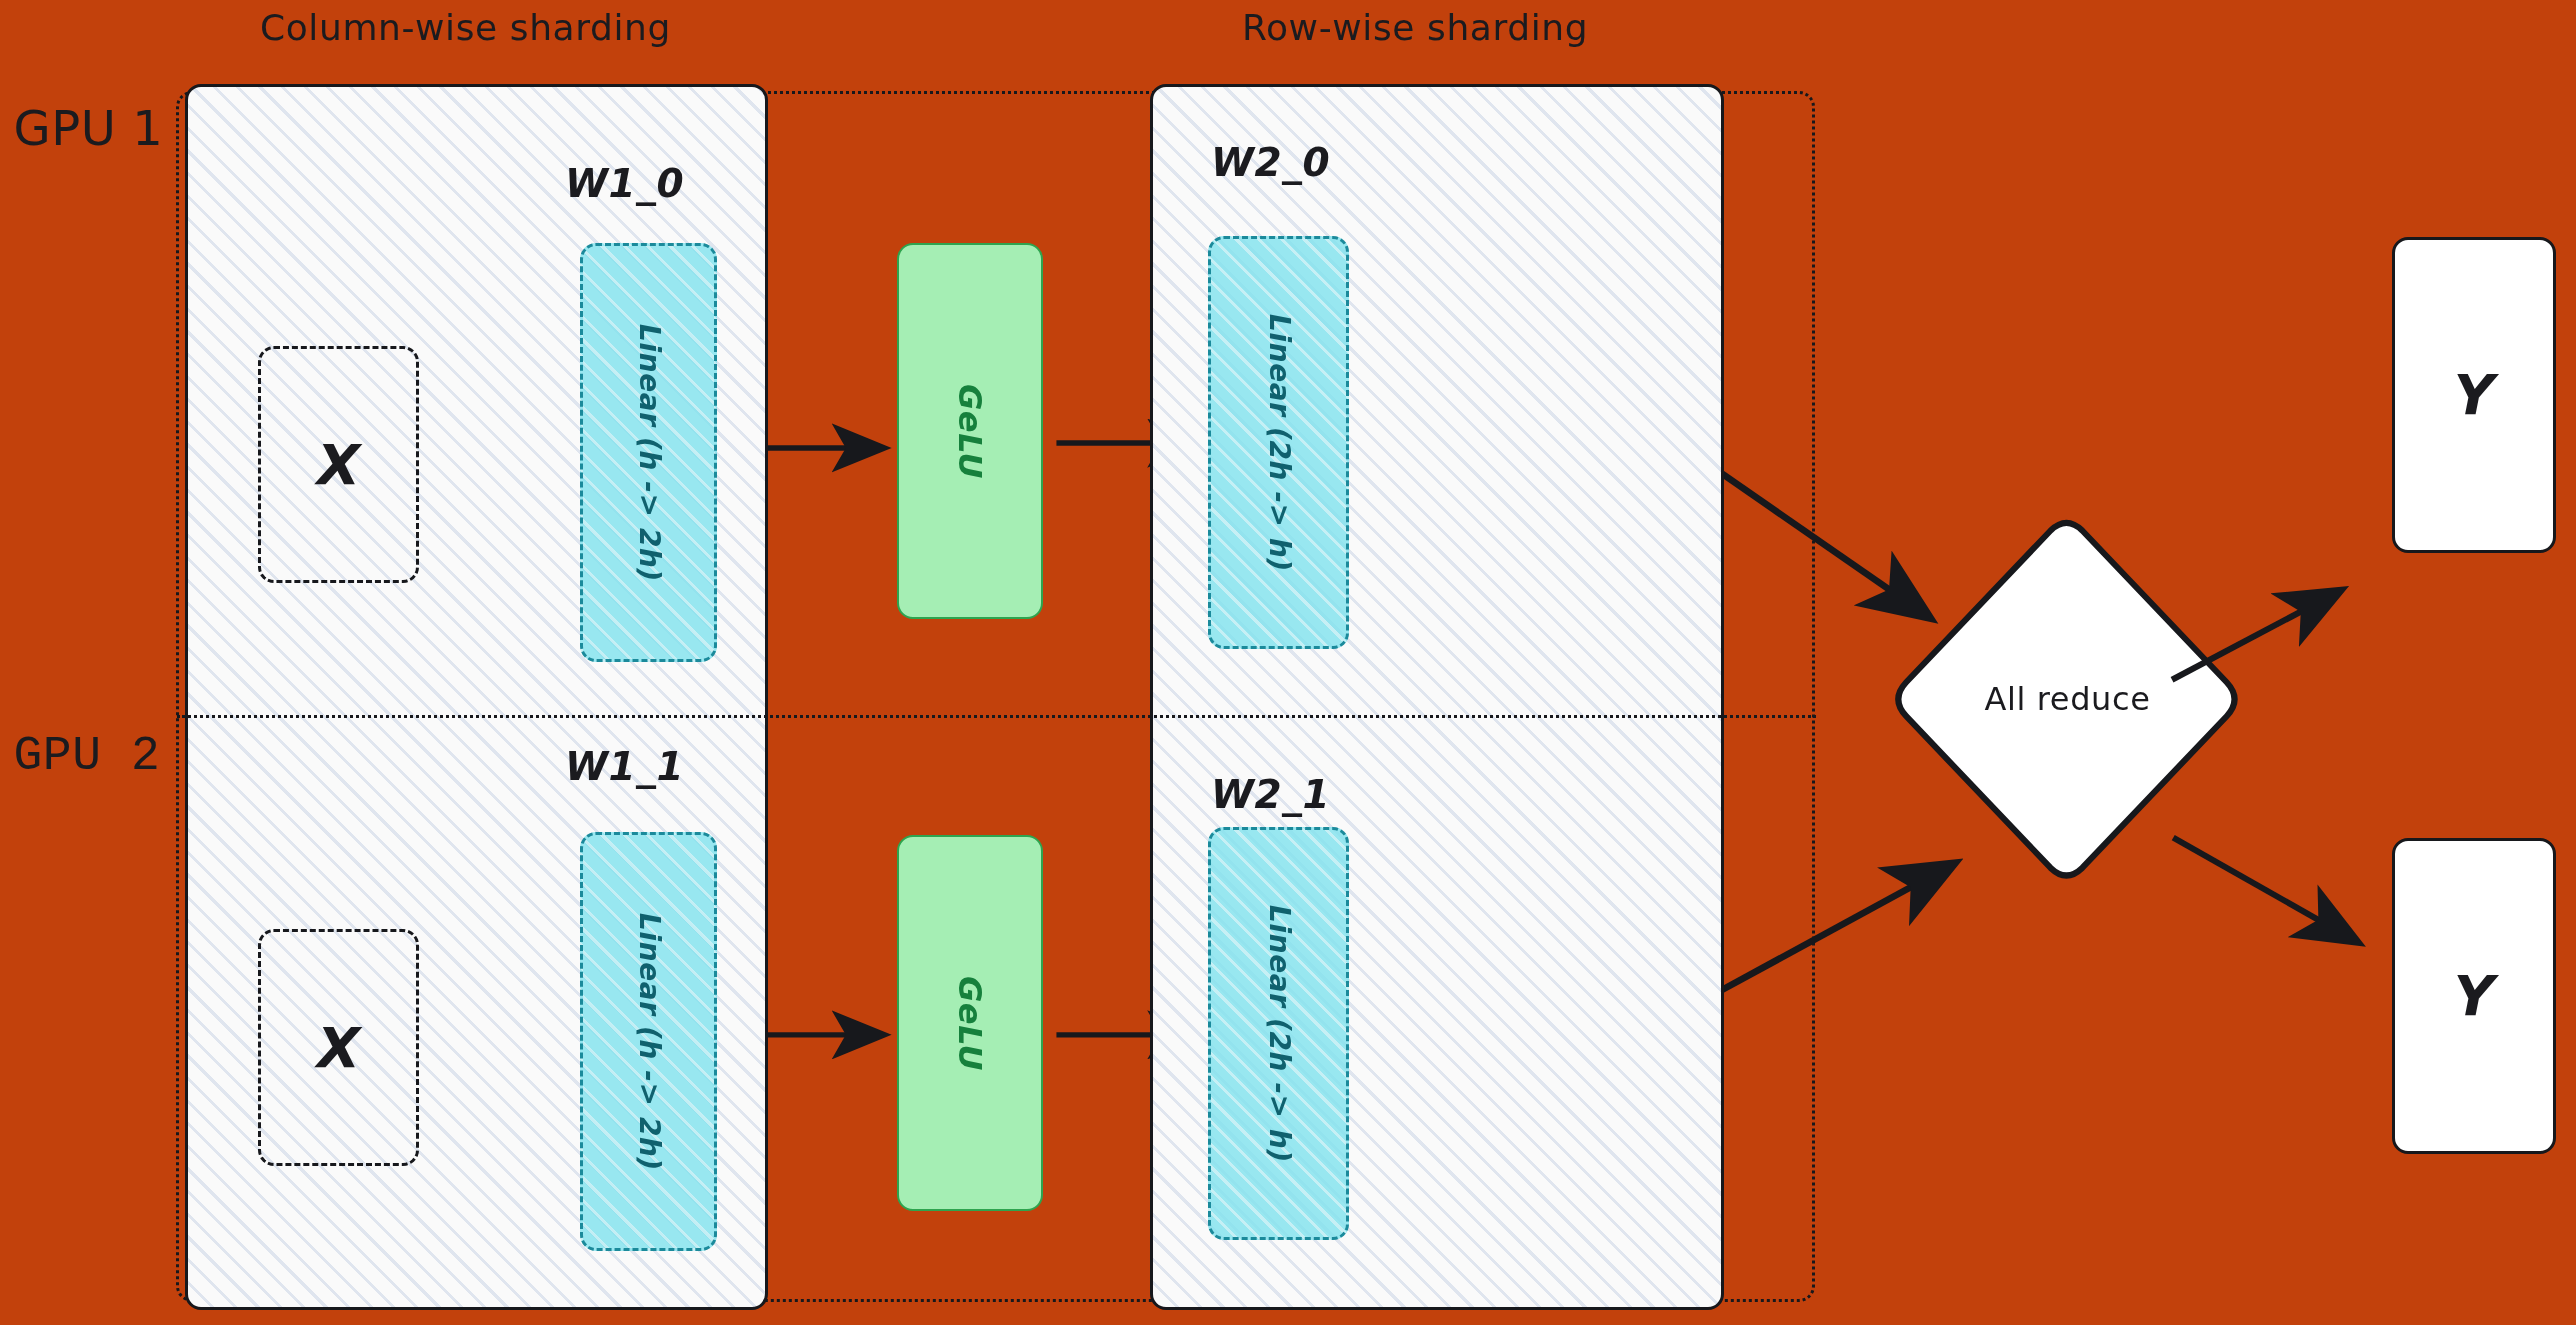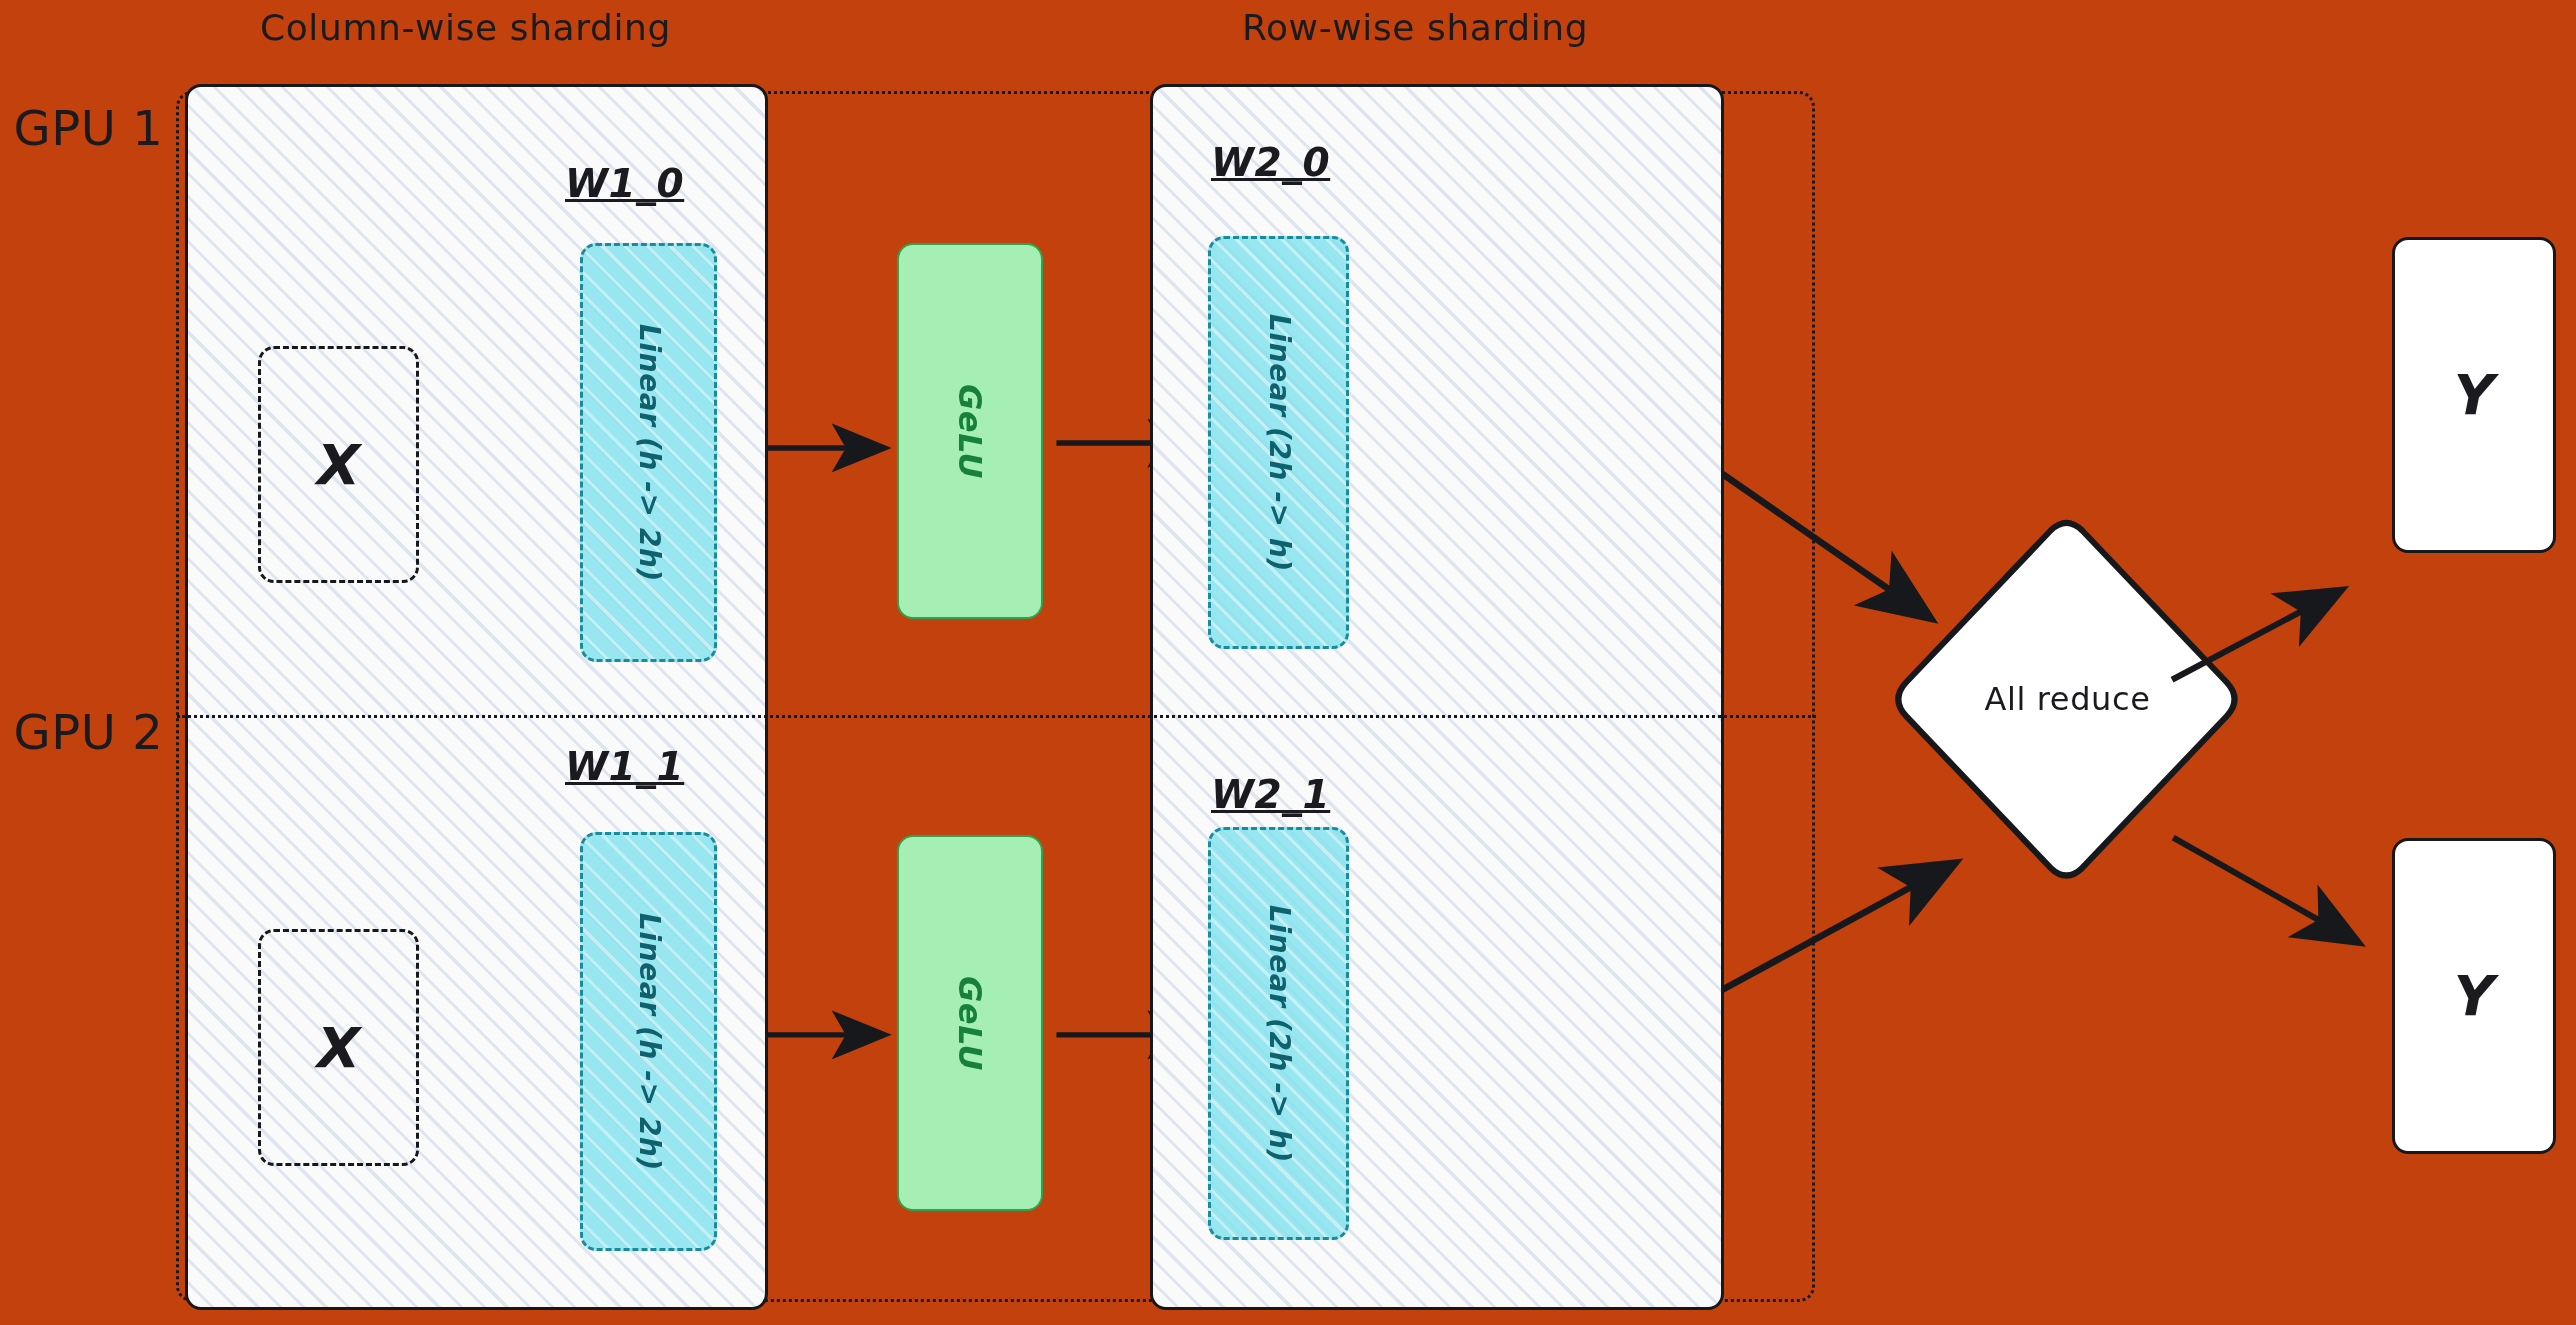--- a/index.html
+++ b/index.html
@@ -112,21 +112,20 @@
     font-weight: 600;
     font-style: italic;
   }
   .w-label {
     position: absolute;
     font-size: 39px;
     font-weight: 600;
     font-style: italic;
     color: #1b1b1f;
     letter-spacing: 0.6px;
-    text-decoration: underline;
   }
   .sharding-title {
     position: absolute;
     font-size: 36px;
     color: #1b1b1f;
     letter-spacing: 0.6px;
   }
   .gpu-label {
     position: absolute;
     font-size: 48px;
@@ -189,21 +188,21 @@
   <div class="hatch-box" style="left:185px; top:84px; width:583px; height:1226px;"></div>
 
   <div class="hatch-box" style="left:1150px; top:84px; width:574px; height:1226px;"></div>
 
   <div class="gpu-divider" style="left:177px; top:715px; width:1639px;"></div>
 
   <div class="sharding-title" style="left:260px; top:7.3px;">Column-wise sharding</div>
   <div class="sharding-title" style="left:1242px; top:7.3px;">Row-wise sharding</div>
 
   <div class="gpu-label" style="left:13.4px; top:100px;">GPU 1</div>
-  <div class="gpu-label" style="left:13.4px; top:704px;">GPU 2</div>
+  <div class="gpu-label" style="left:13.4px; top:729px;font-family:Liberation Mono, monospace;">GPU 2</div>
 
   <div class="w-label" style="left:565px; top:161px;">W1_0</div>
   <div class="w-label" style="left:565px; top:744px;">W1_1</div>
   <div class="w-label" style="left:1211px; top:140px;">W2_0</div>
   <div class="w-label" style="left:1211px; top:744px;margin-top:28px;">W2_1</div>
 
   <div class="node node-dashed" style="left:258px; top:346px; width:161px; height:237px;">
     <span class="node-text var-text">X</span>
   </div>
 

